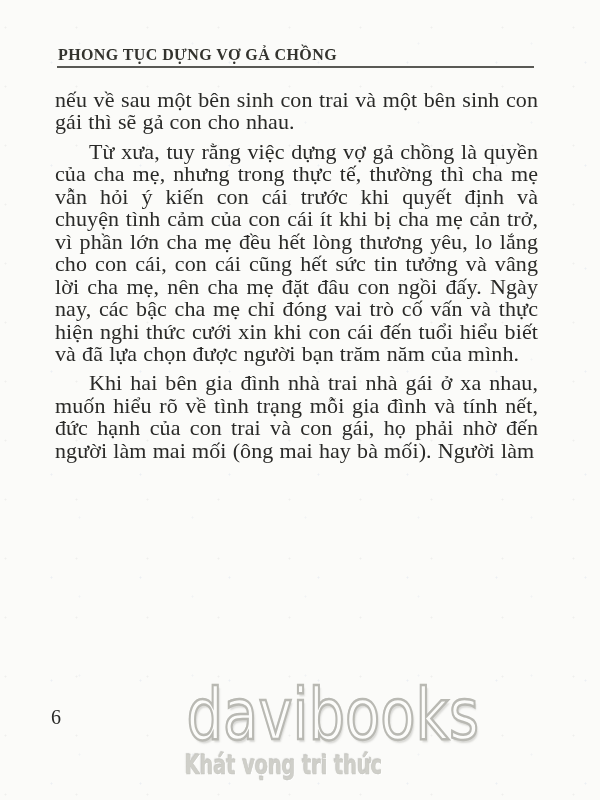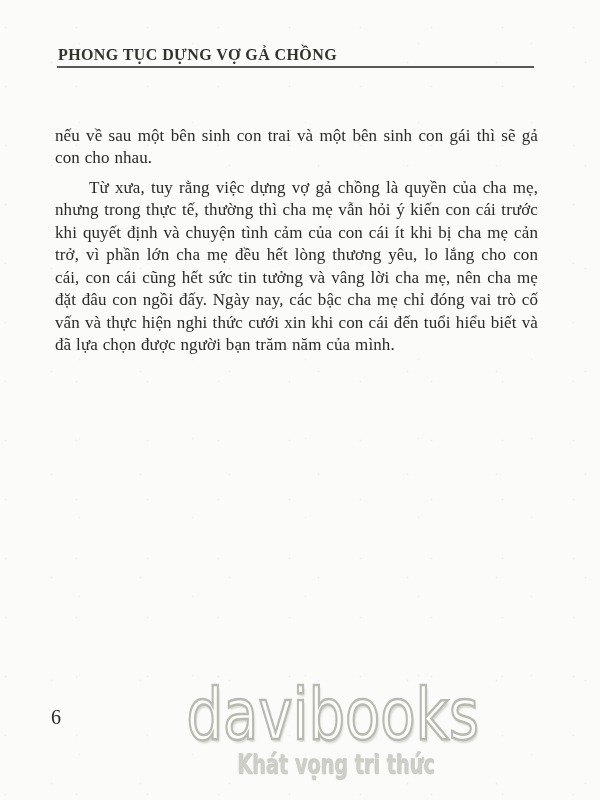--- a/index.html
+++ b/index.html
@@ -30,33 +30,33 @@
     position: absolute; left: 58px; top: 46px;
     font-size: 16px; font-weight: bold; letter-spacing: 0.4px;
     color: var(--header-ink); white-space: nowrap;
   }
   .header-rule {
     position: absolute; left: 57px; top: 66px; width: 477px; height: 2px;
     background: var(--rule); opacity: 0.85;
   }
   .body-text {
     position: absolute; left: 55px; top: 89px; width: 483px;
-    font-size: 17px; line-height: 22.45px; text-align: justify;
+    font-size: 22px; line-height: 22.45px; text-align: justify;
     color: var(--ink);
-    letter-spacing: 0.1px; word-spacing: 0.5px; margin-top: 36px;
+    letter-spacing: 0.1px; word-spacing: 0.5px;
   }
   .body-text p { margin: 0 0 7px 0; text-indent: 34px; }
   .body-text p.no-indent { text-indent: 0; }
   .page-number {
     position: absolute; left: 51px; top: 706px;
     font-size: 20px; color: var(--ink);
   }
   .watermark {
     position: absolute; left: 150px; top: 678px; width: 320px;
-    text-align: right; pointer-events: none;
+    text-align: left; pointer-events: none;
   }
   .watermark-brand {
     display: inline-block;
     font-family: "DejaVu Sans", sans-serif;
     font-size: 72px; line-height: 1; font-weight: normal;
     color: var(--watermark-fill);
     -webkit-text-stroke: 2.5px var(--watermark-stroke);
     text-shadow: 2px 3px 2px rgba(175,175,170,0.45), -1px -1px 0 rgba(185,185,180,0.55);
     transform: scaleX(0.8); transform-origin: center;
     letter-spacing: 0px; white-space: nowrap;
@@ -77,20 +77,21 @@
 
 <div class="page">
 
   <div class="running-head">PHONG TỤC DỰNG VỢ GẢ CHỒNG</div>
 
   <div class="header-rule"></div>
 
   <div class="body-text">
     <p class="no-indent">nếu về sau một bên sinh con trai và một bên sinh con gái thì sẽ gả con cho nhau.</p>
     <p>Từ xưa, tuy rằng việc dựng vợ gả chồng là quyền của cha mẹ, nhưng trong thực tế, thường thì cha mẹ vẫn hỏi ý kiến con cái trước khi quyết định và chuyện tình cảm của con cái ít khi bị cha mẹ cản trở, vì phần lớn cha mẹ đều hết lòng thương yêu, lo lắng cho con cái, con cái cũng hết sức tin tưởng và vâng lời cha mẹ, nên cha mẹ đặt đâu con ngồi đấy. Ngày nay, các bậc cha mẹ chỉ đóng vai trò cố vấn và thực hiện nghi thức cưới xin khi con cái đến tuổi hiểu biết và đã lựa chọn được người bạn trăm năm của mình.</p>
+    <p>Khi hai bên gia đình nhà trai nhà gái ở xa nhau, muốn hiểu rõ về tình trạng mỗi gia đình và tính nết, đức hạnh của con trai và con gái, họ phải nhờ đến người làm mai mối (ông mai hay bà mối). Người làm</p>
   </div>
 
   <div class="page-number">6</div>
 
   <div class="watermark">
     <span class="watermark-brand">davibooks</span><br>
     <span class="watermark-tagline">Khát vọng tri thức</span>
   </div>
 
 </div>

